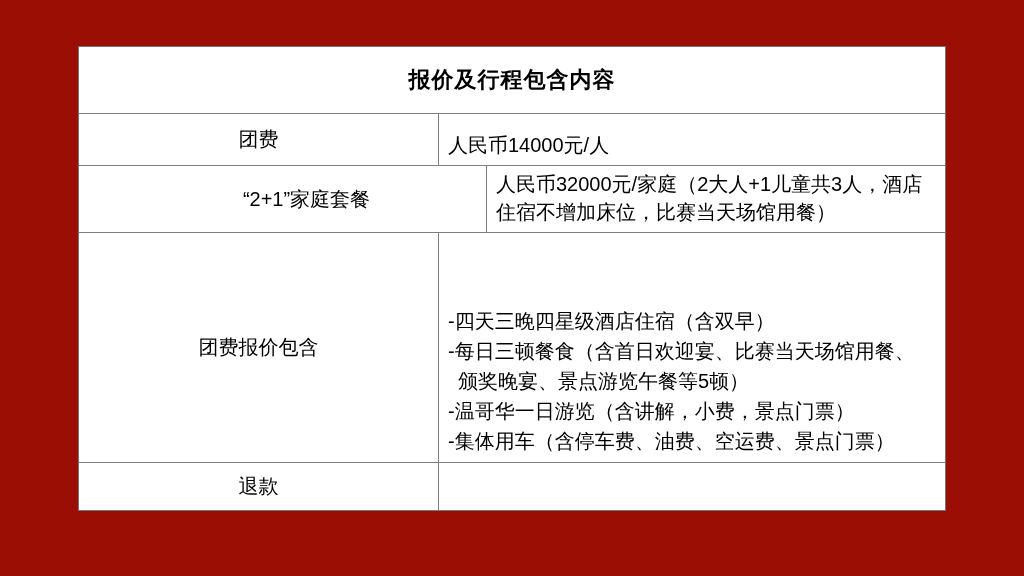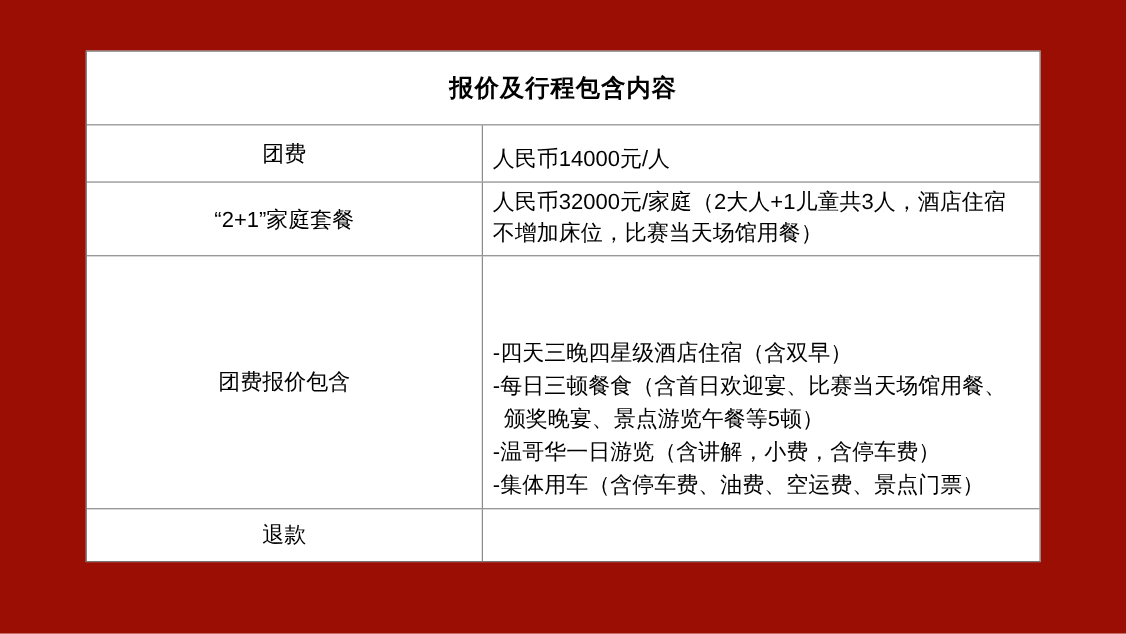--- a/index.html
+++ b/index.html
@@ -55,21 +55,21 @@
     flex: 1 1 auto;
     display: flex;
     flex-direction: column;
     justify-content: flex-end;
     padding: 6px 12px 6px 9px;
     font-size: 20px;
     line-height: 28px;
     box-sizing: border-box;
   }
   .row-fee     { height: 51px; }
-  .row-family  { height: 66px; }
+  .row-family  { height: 66px; padding-left: 48px; }
   .row-include { height: 229px; }
   .row-refund  { height: 47px; }
   .row-include .cell-value {
     line-height: 30px;
   }
   .include-item {
     padding-left: 10px;
     text-indent: -10px;
   }
 </style>
@@ -100,21 +100,21 @@
     </div>
   </div>
 
   <div class="t-row row-include">
     <div class="cell-label">
       <span>团费报价包含</span>
     </div>
     <div class="cell-value">
       <div class="include-item">-四天三晚四星级酒店住宿（含双早）</div>
       <div class="include-item">-每日三顿餐食（含首日欢迎宴、比赛当天场馆用餐、颁奖晚宴、景点游览午餐等5顿）</div>
-      <div class="include-item">-温哥华一日游览（含讲解，小费，含停车费）</div>
+      <div class="include-item">-温哥华一日游览（含讲解，小费，景点门票）</div>
       <div class="include-item">-集体用车（含停车费、油费、空运费、景点门票）</div>
     </div>
   </div>
 
   <div class="t-row row-refund">
     <div class="cell-label">
       <span>退款</span>
     </div>
   </div>
 

